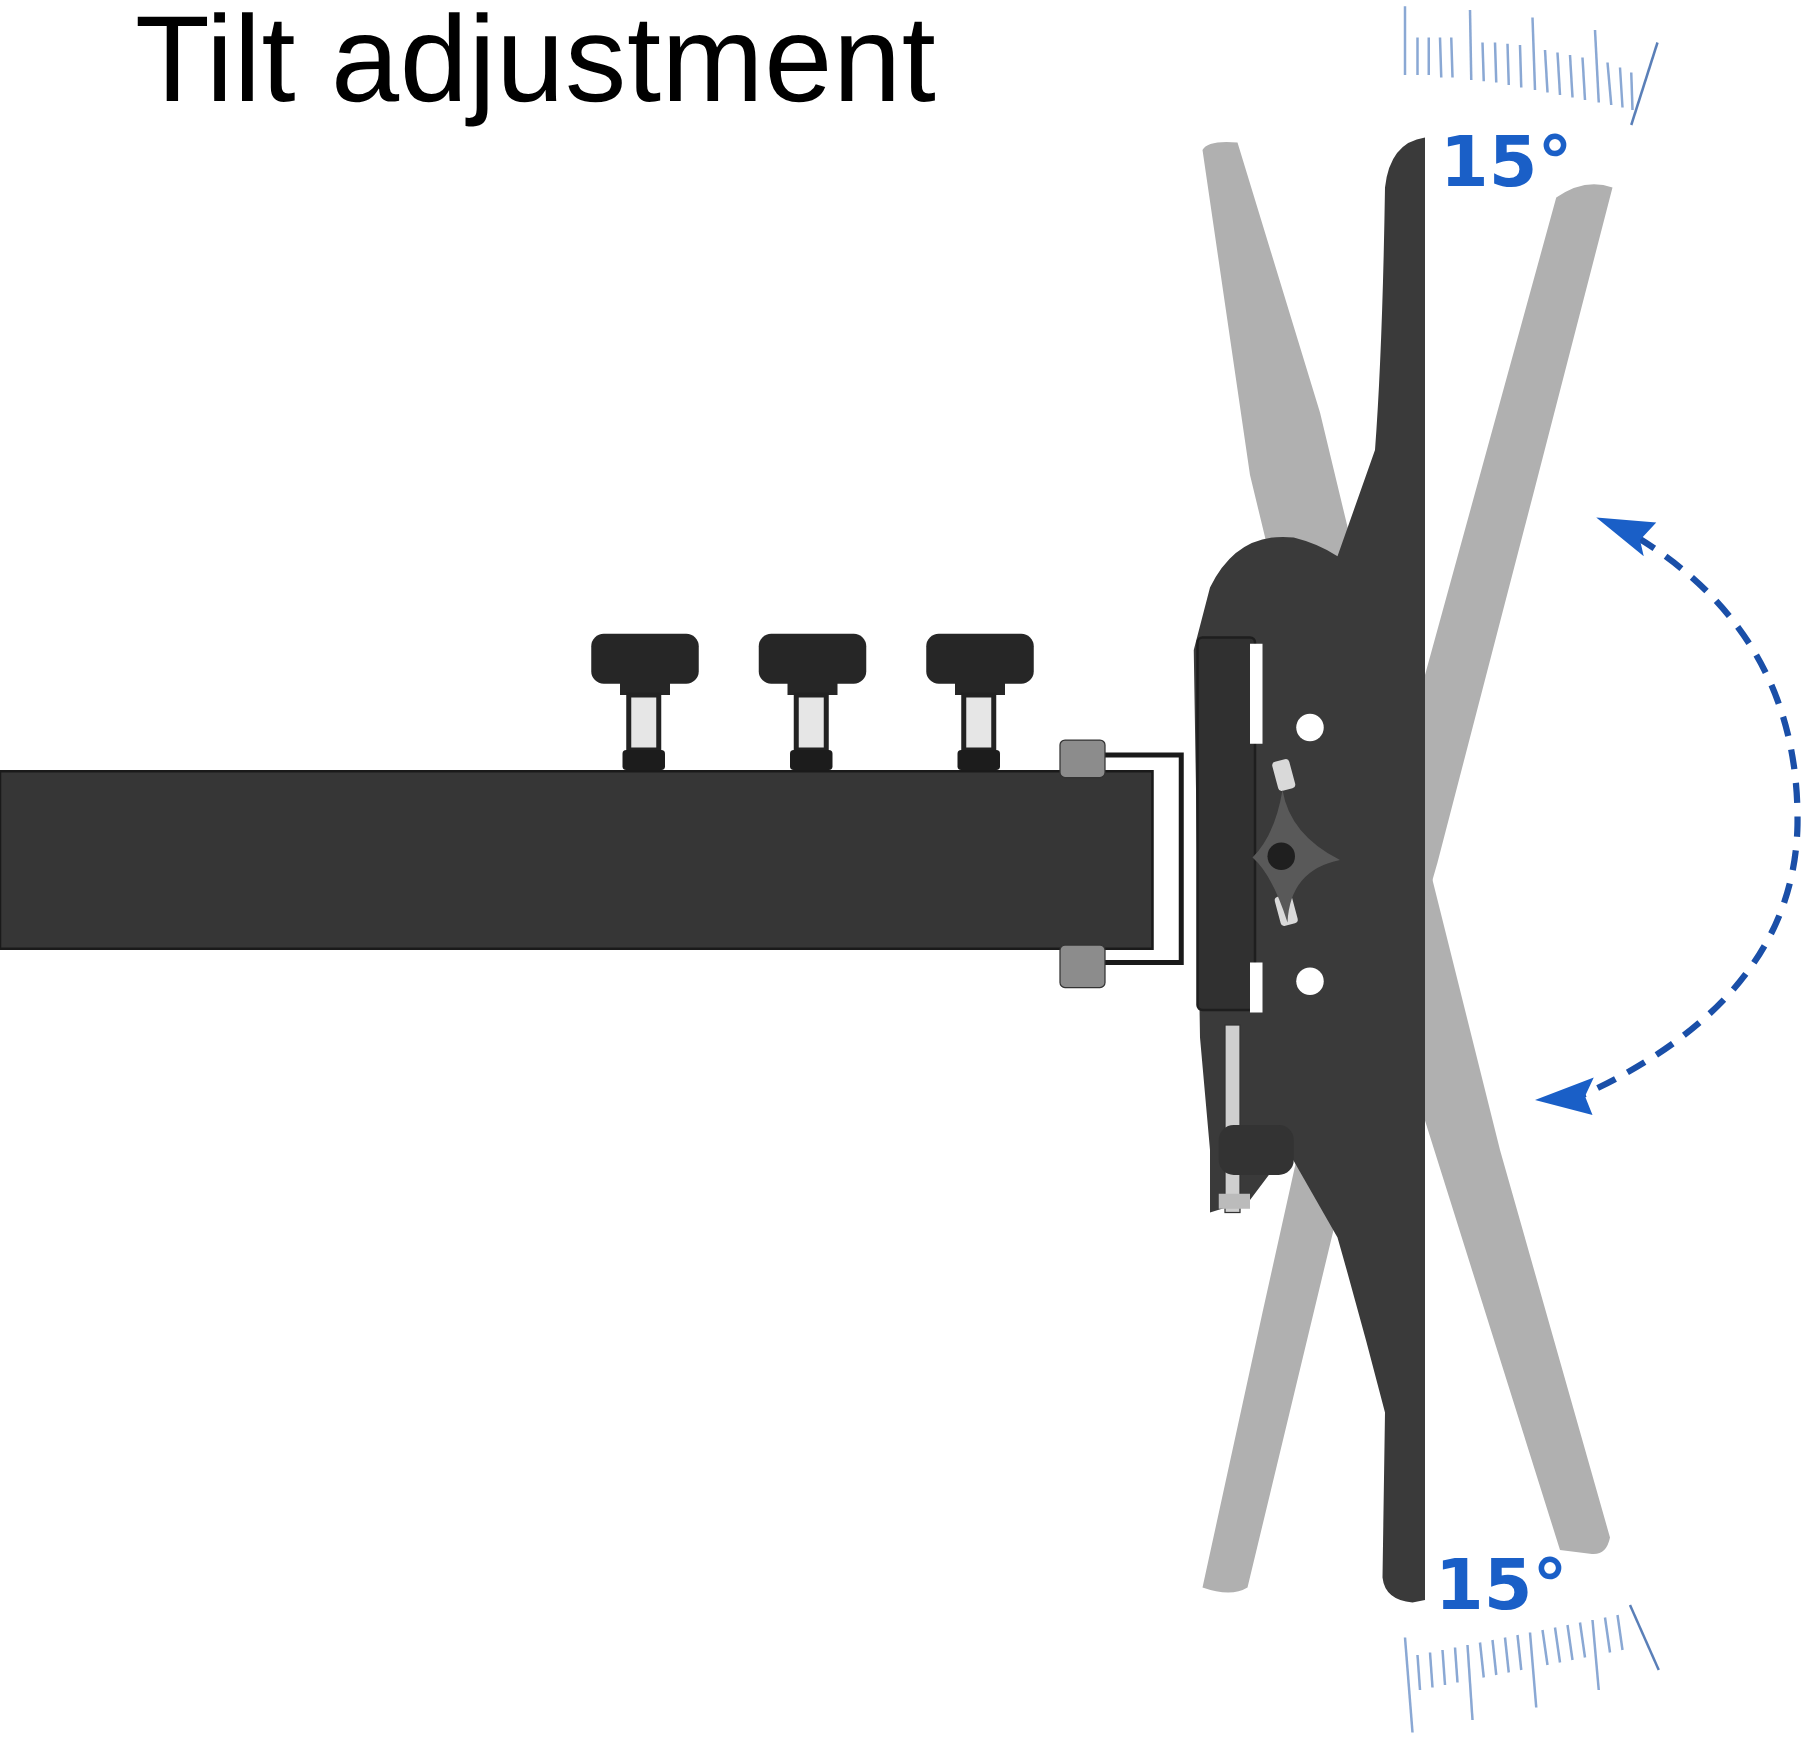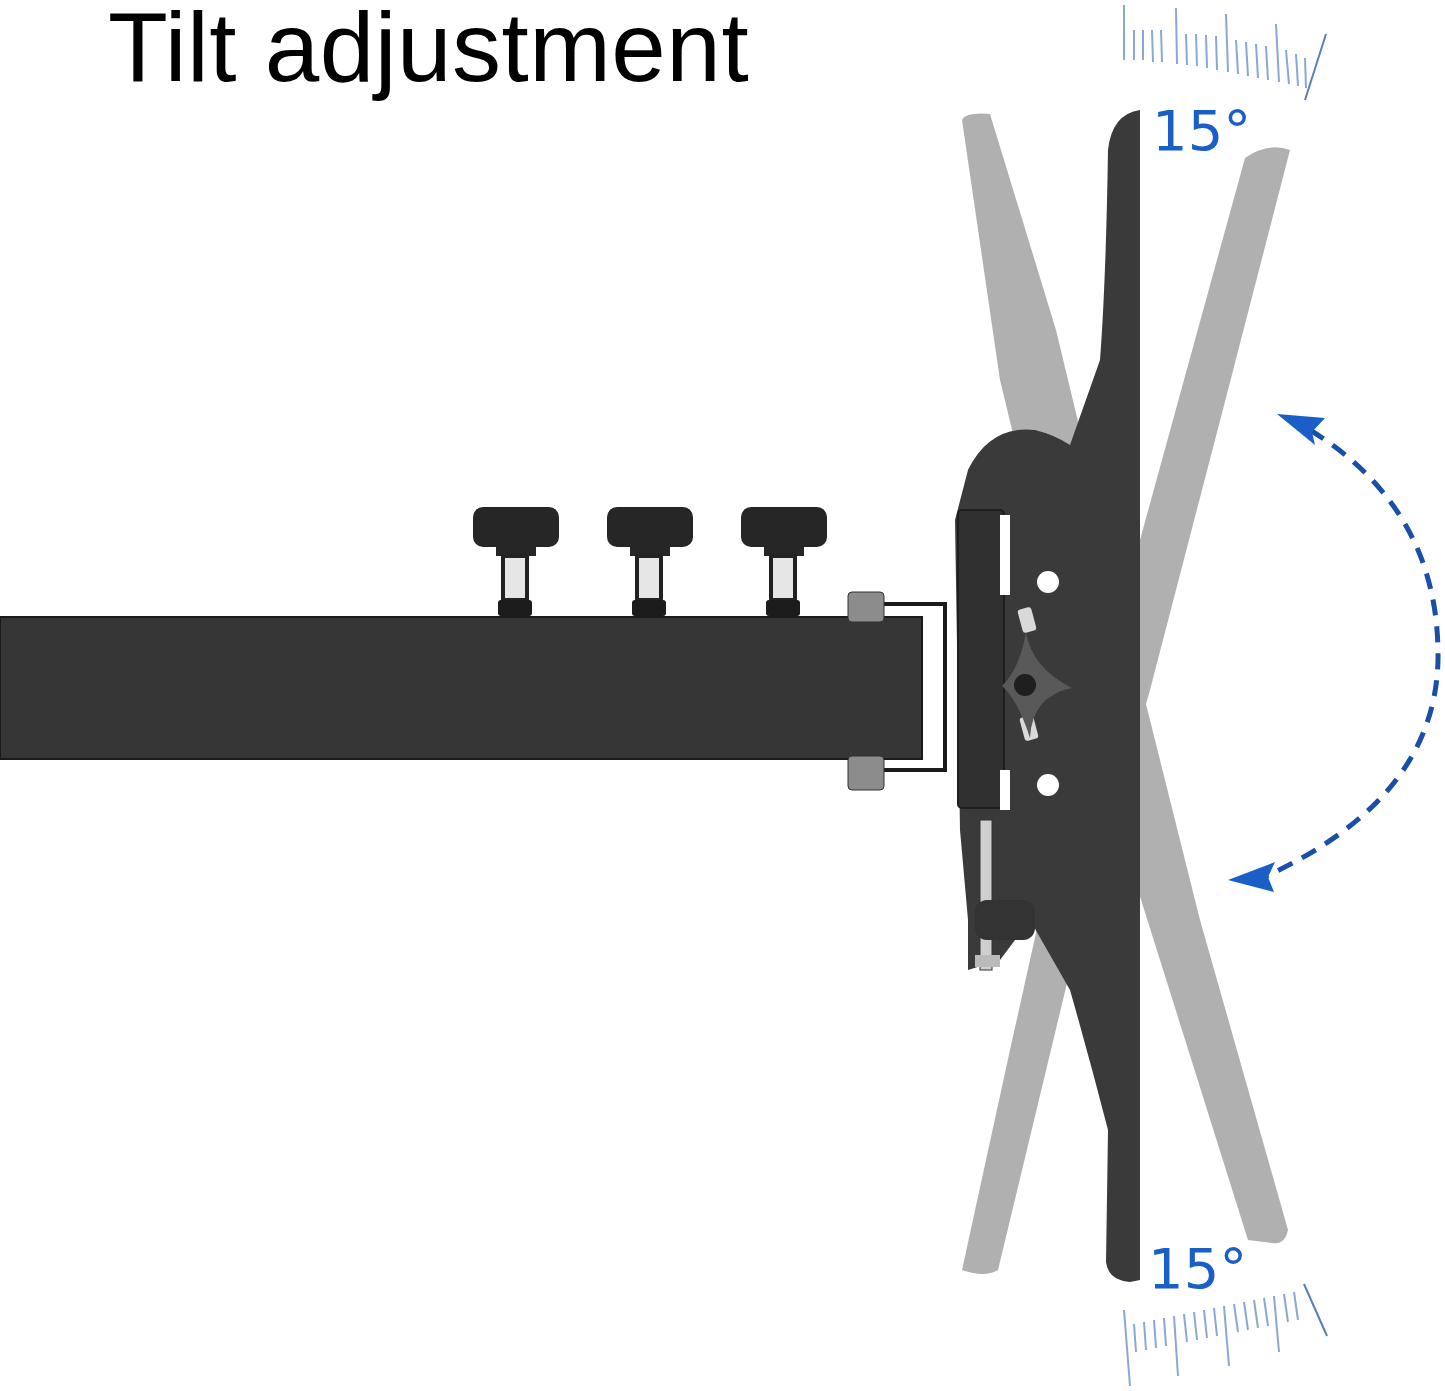--- a/index.html
+++ b/index.html
@@ -1,18 +1,18 @@
 <!DOCTYPE html>
 <html><head>
 <meta charset="utf-8">
 <style>
   html, body { margin:0; padding:0; background:#ffffff; }
   body { width:1445px; height:1391px; position:relative; overflow:hidden; font-family:"Liberation Sans", sans-serif; }
   #title { position:absolute; left:108px; top:-6px; font-size:98px; line-height:1.1; color:#000; font-family:"Liberation Sans", sans-serif; letter-spacing:0.5px; }
-  .angle-label { position:absolute; font-family:"DejaVu Sans", sans-serif; font-weight:normal; font-size:56px; color:#1a5fc7; }
+  .angle-label { position:absolute; font-family:"DejaVu Sans", sans-serif; font-weight:bold; font-size:56px; color:#1a5fc7; }
   #angle-top { left:1152px; top:98px; }
   #angle-bottom { left:1148px; top:1236px; }
   svg#diagram { position:absolute; left:0; top:0; }
 </style>
 </head>
 <body>
 
 <div id="title">Tilt adjustment</div>
 
 <svg id="diagram" width="1445" height="1391" viewBox="0 0 1445 1391">

